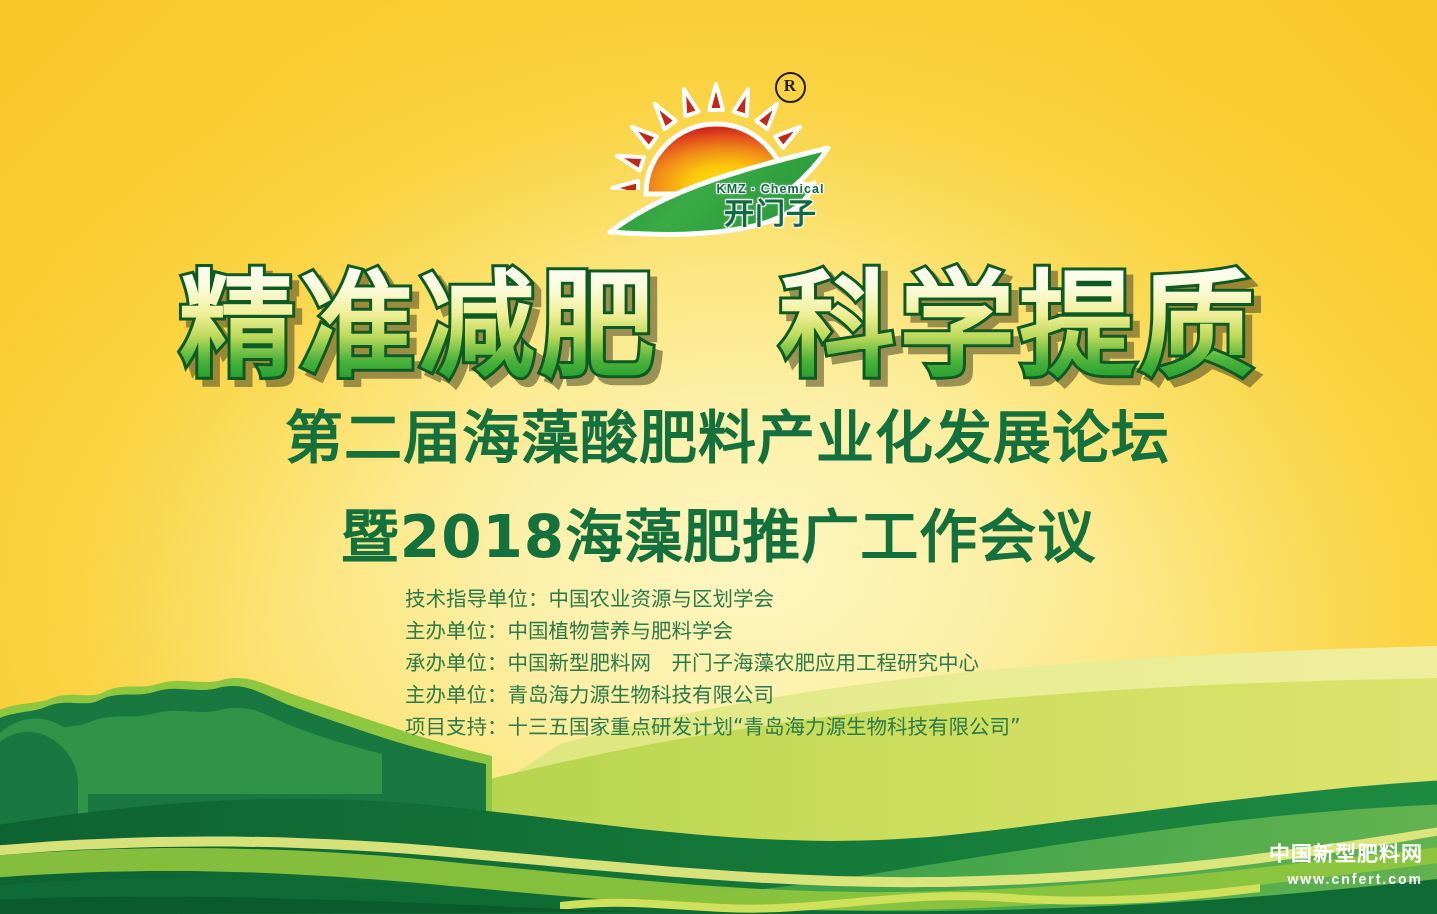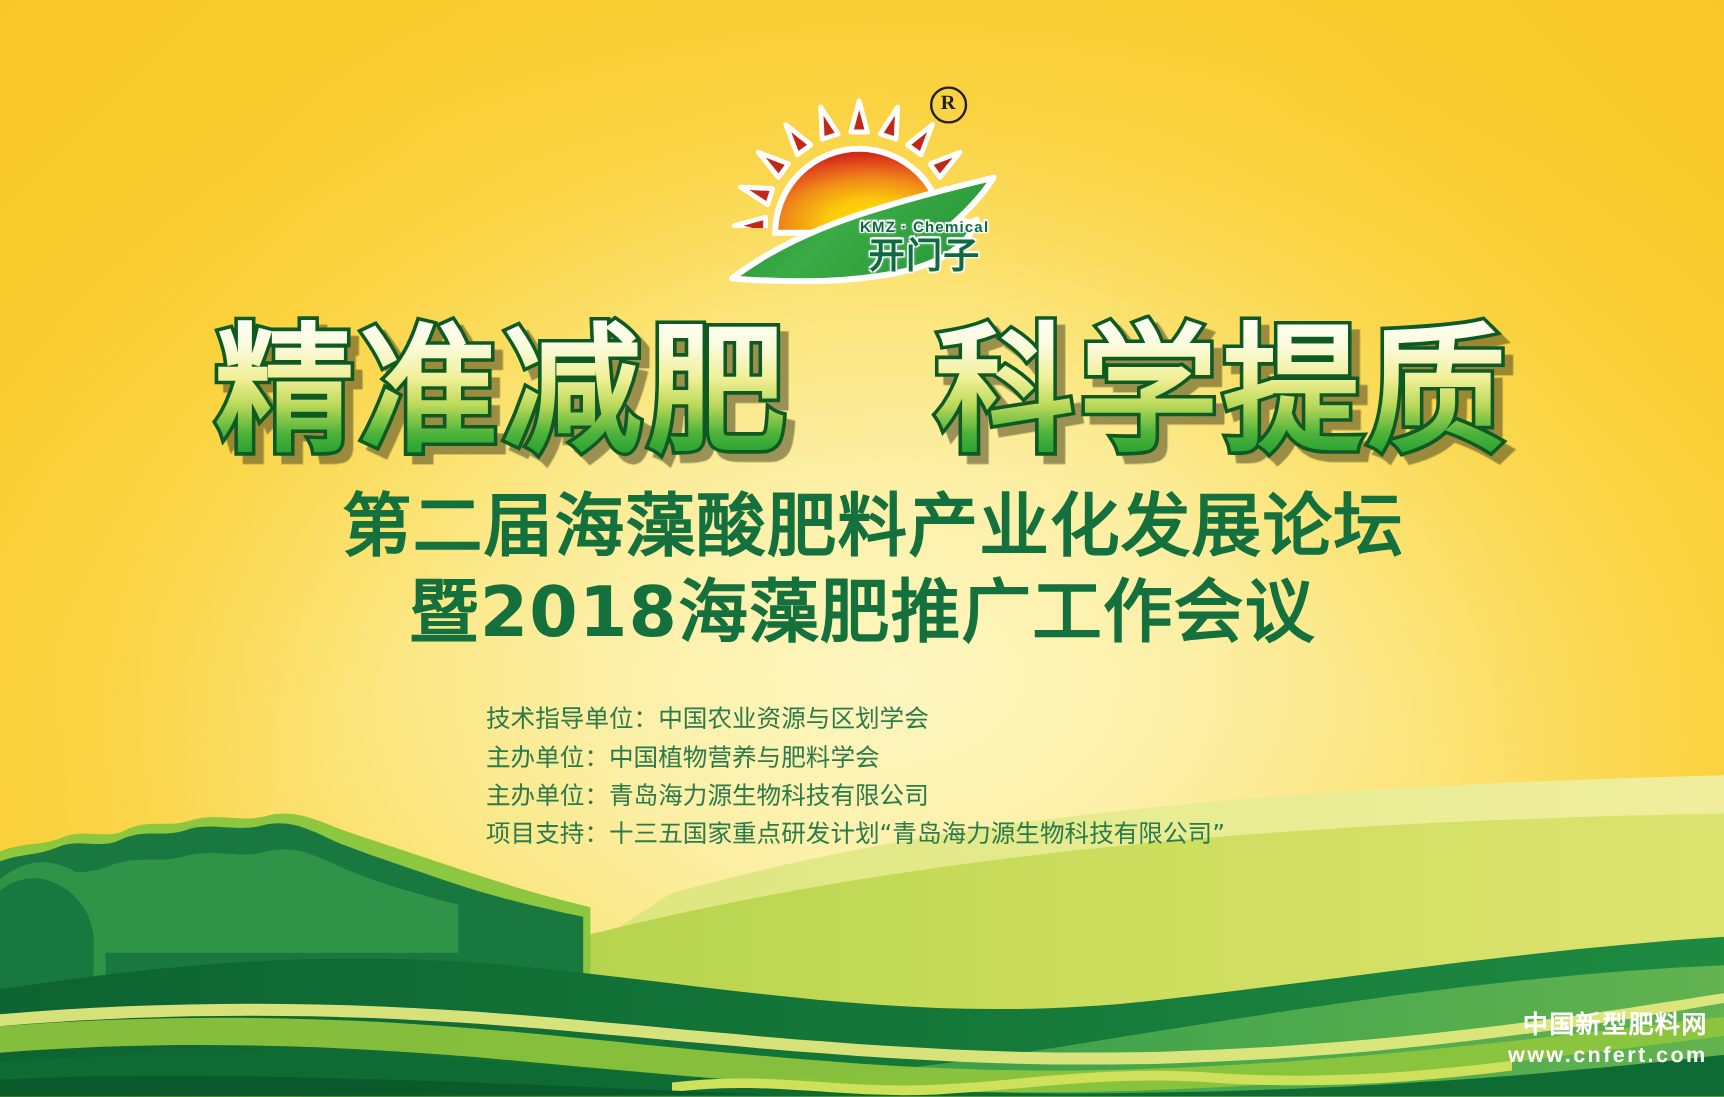--- a/index.html
+++ b/index.html
@@ -62,42 +62,42 @@
     font-size:116px;font-weight:700;letter-spacing:4px;
   }
 
   
   .subtitle{
     position:absolute;left:0;right:0;top:402px;
     text-align:center;color:#14713d;
     font-family:"DejaVu Sans","Liberation Sans",sans-serif;
   }
   .sub-line1{font-size:58px;line-height:72px;font-weight:700;letter-spacing:1px;padding-left:18px;}
-  .sub-line2{font-size:58px;line-height:72px;font-weight:700;letter-spacing:1px;}
+  .sub-line2{font-size:58px;line-height:72px;font-weight:700;letter-spacing:1px;margin-top:27px;}
 
   
   .details{
     position:absolute;left:405px;top:583px;
     color:#2c7b4c;
     font-family:"DejaVu Sans","Liberation Sans",sans-serif;
     font-size:20.5px;line-height:32px;white-space:nowrap;
   }
   .details div{margin:0;padding:0;}
 
   
   .watermark{
     position:absolute;right:14px;bottom:24px;text-align:right;color:#ffffff;
   }
   .wm-cn{
     font-family:"DejaVu Sans","Liberation Sans",sans-serif;
     font-size:21px;font-weight:700;line-height:28px;letter-spacing:1px;
   }
   .wm-url{
     font-family:"Liberation Sans",sans-serif;
-    font-size:18px;font-weight:700;line-height:22px;letter-spacing:2px;
+    font-size:14px;font-weight:700;line-height:22px;letter-spacing:2px;
   }
 </style>
 </head>
 <body>
 
 <div id="banner">
 
   <div class="bg-base"></div>
   <div class="bg-corner-tl"></div>
   <div class="bg-corner-tr"></div>
@@ -273,20 +273,21 @@
   </div>
 
   <div class="subtitle">
     <div class="sub-line1">第二届海藻酸肥料产业化发展论坛</div>
     <div class="sub-line2">暨2018海藻肥推广工作会议</div>
   </div>
 
   <div class="details">
     <div>技术指导单位：中国农业资源与区划学会</div>
     <div>主办单位：中国植物营养与肥料学会</div>
+    <div>承办单位：中国新型肥料网　开门子海藻农肥应用工程研究中心</div>
     <div>主办单位：青岛海力源生物科技有限公司</div>
     <div>项目支持：十三五国家重点研发计划“青岛海力源生物科技有限公司”</div>
   </div>
 
   <div class="watermark">
     <div class="wm-cn">中国新型肥料网</div>
     <div class="wm-url">www.cnfert.com</div>
   </div>
 
 </div>

